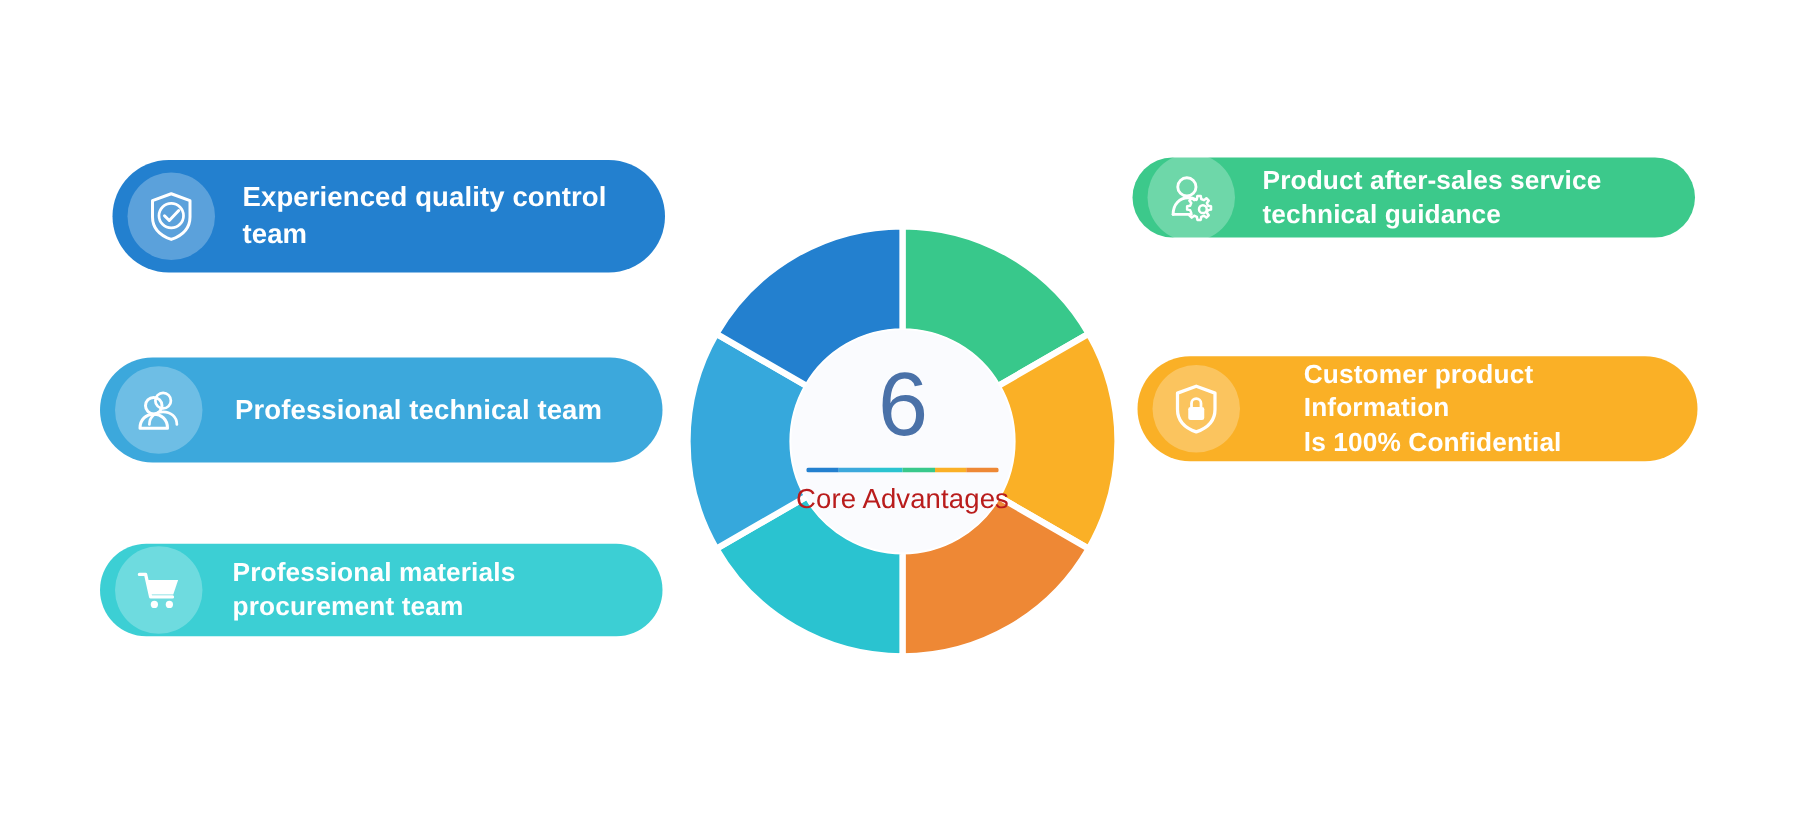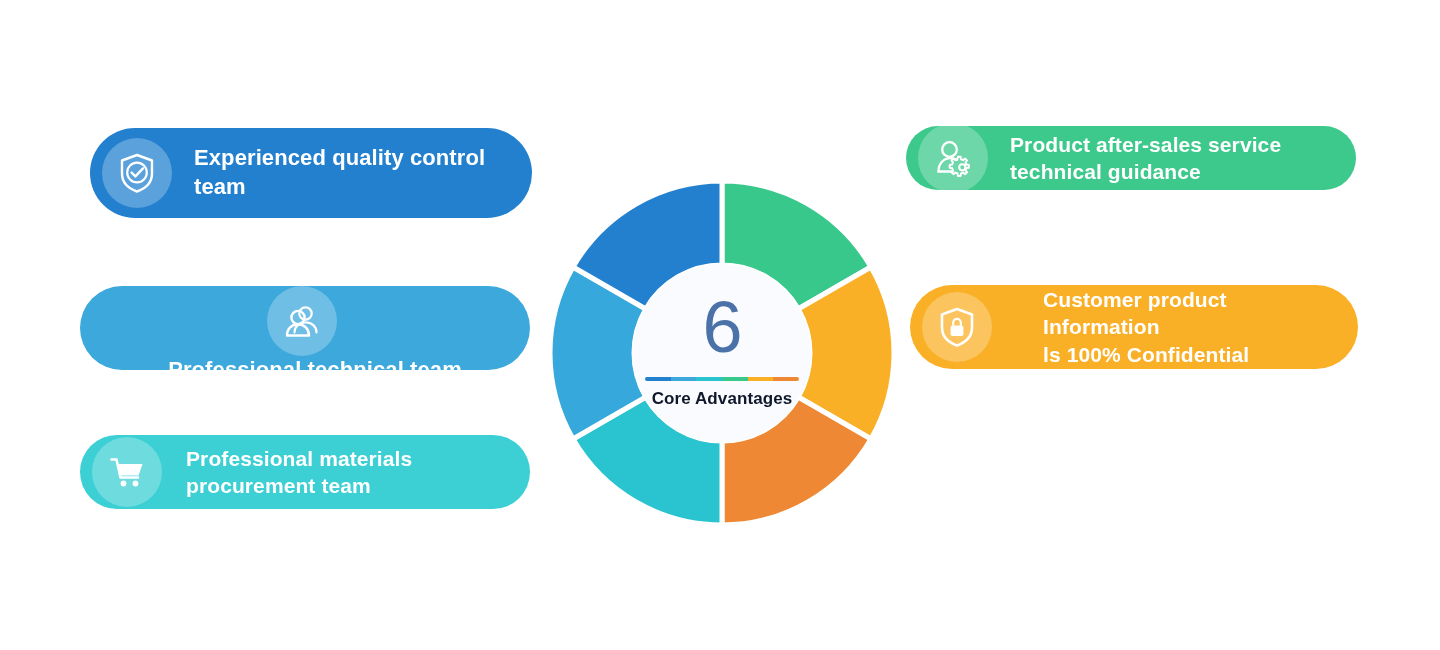--- a/index.html
+++ b/index.html
@@ -57,21 +57,21 @@
   
   .pill.left { padding: 0 18px 0 12px; }
   .pill.left .pill-text { margin-left: 22px; }
 
   
   .pill.right { padding: 0 18px 0 12px; }
   .pill.right .pill-text { margin-left: 22px; }
 
   
   #pill-qc        { left: 90px;  top: 128px; width: 442px; height: 90px; background: #2380CF; }
-  #pill-tech      { left: 80px;  top: 286px; width: 450px; height: 84px; background: #3CA8DC; flex-direction: column; }
+  #pill-tech      { left: 80px;  top: 286px; width: 450px; height: 84px; background: #3CA8DC; }
   #pill-proc      { left: 80px;  top: 435px; width: 450px; height: 74px; background: #3CCFD4; }
   #pill-service   { left: 906px; top: 126px; width: 450px; height: 64px; background: #3CC98B; }
   #pill-confid    { left: 910px; top: 285px; width: 448px; height: 84px; background: #FAB026; gap: 29px; }
   #pill-delivery  { left: 910px; top: 435px; width: 448px; height: 86px; background: #EE8835; }
 
   #pill-qc .pill-text       { font-size: 22px; }
   #pill-tech .pill-text     { font-size: 22px; margin-left: 26px; }
   #pill-proc .pill-text     { font-size: 21px; margin-left: 24px; }
   #pill-service .pill-text  { font-size: 21px; margin-left: 22px; }
   #pill-confid .pill-text   { font-size: 21px; margin-left: 22px; }
@@ -113,23 +113,23 @@
   #donut-divider {
     display: flex;
     width: 154px;
     height: 4px;
     margin: 14px 0 8px 0;
     border-radius: 2px;
     overflow: hidden;
   }
   #donut-divider span { flex: 1 1 auto; height: 100%; display: block; }
   #donut-label {
-    font-size: 17px;
-    font-weight: 700;
-    color: #0f172a;
+    font-size: 22px;
+    font-weight: 400;
+    color: #b91c1c;
     letter-spacing: 0.1px;
   }
 </style>
 </head>
 <body>
 
 <div id="canvas">
 
   <div class="pill left" id="pill-qc">
     <div class="pill-icon-wrap">

